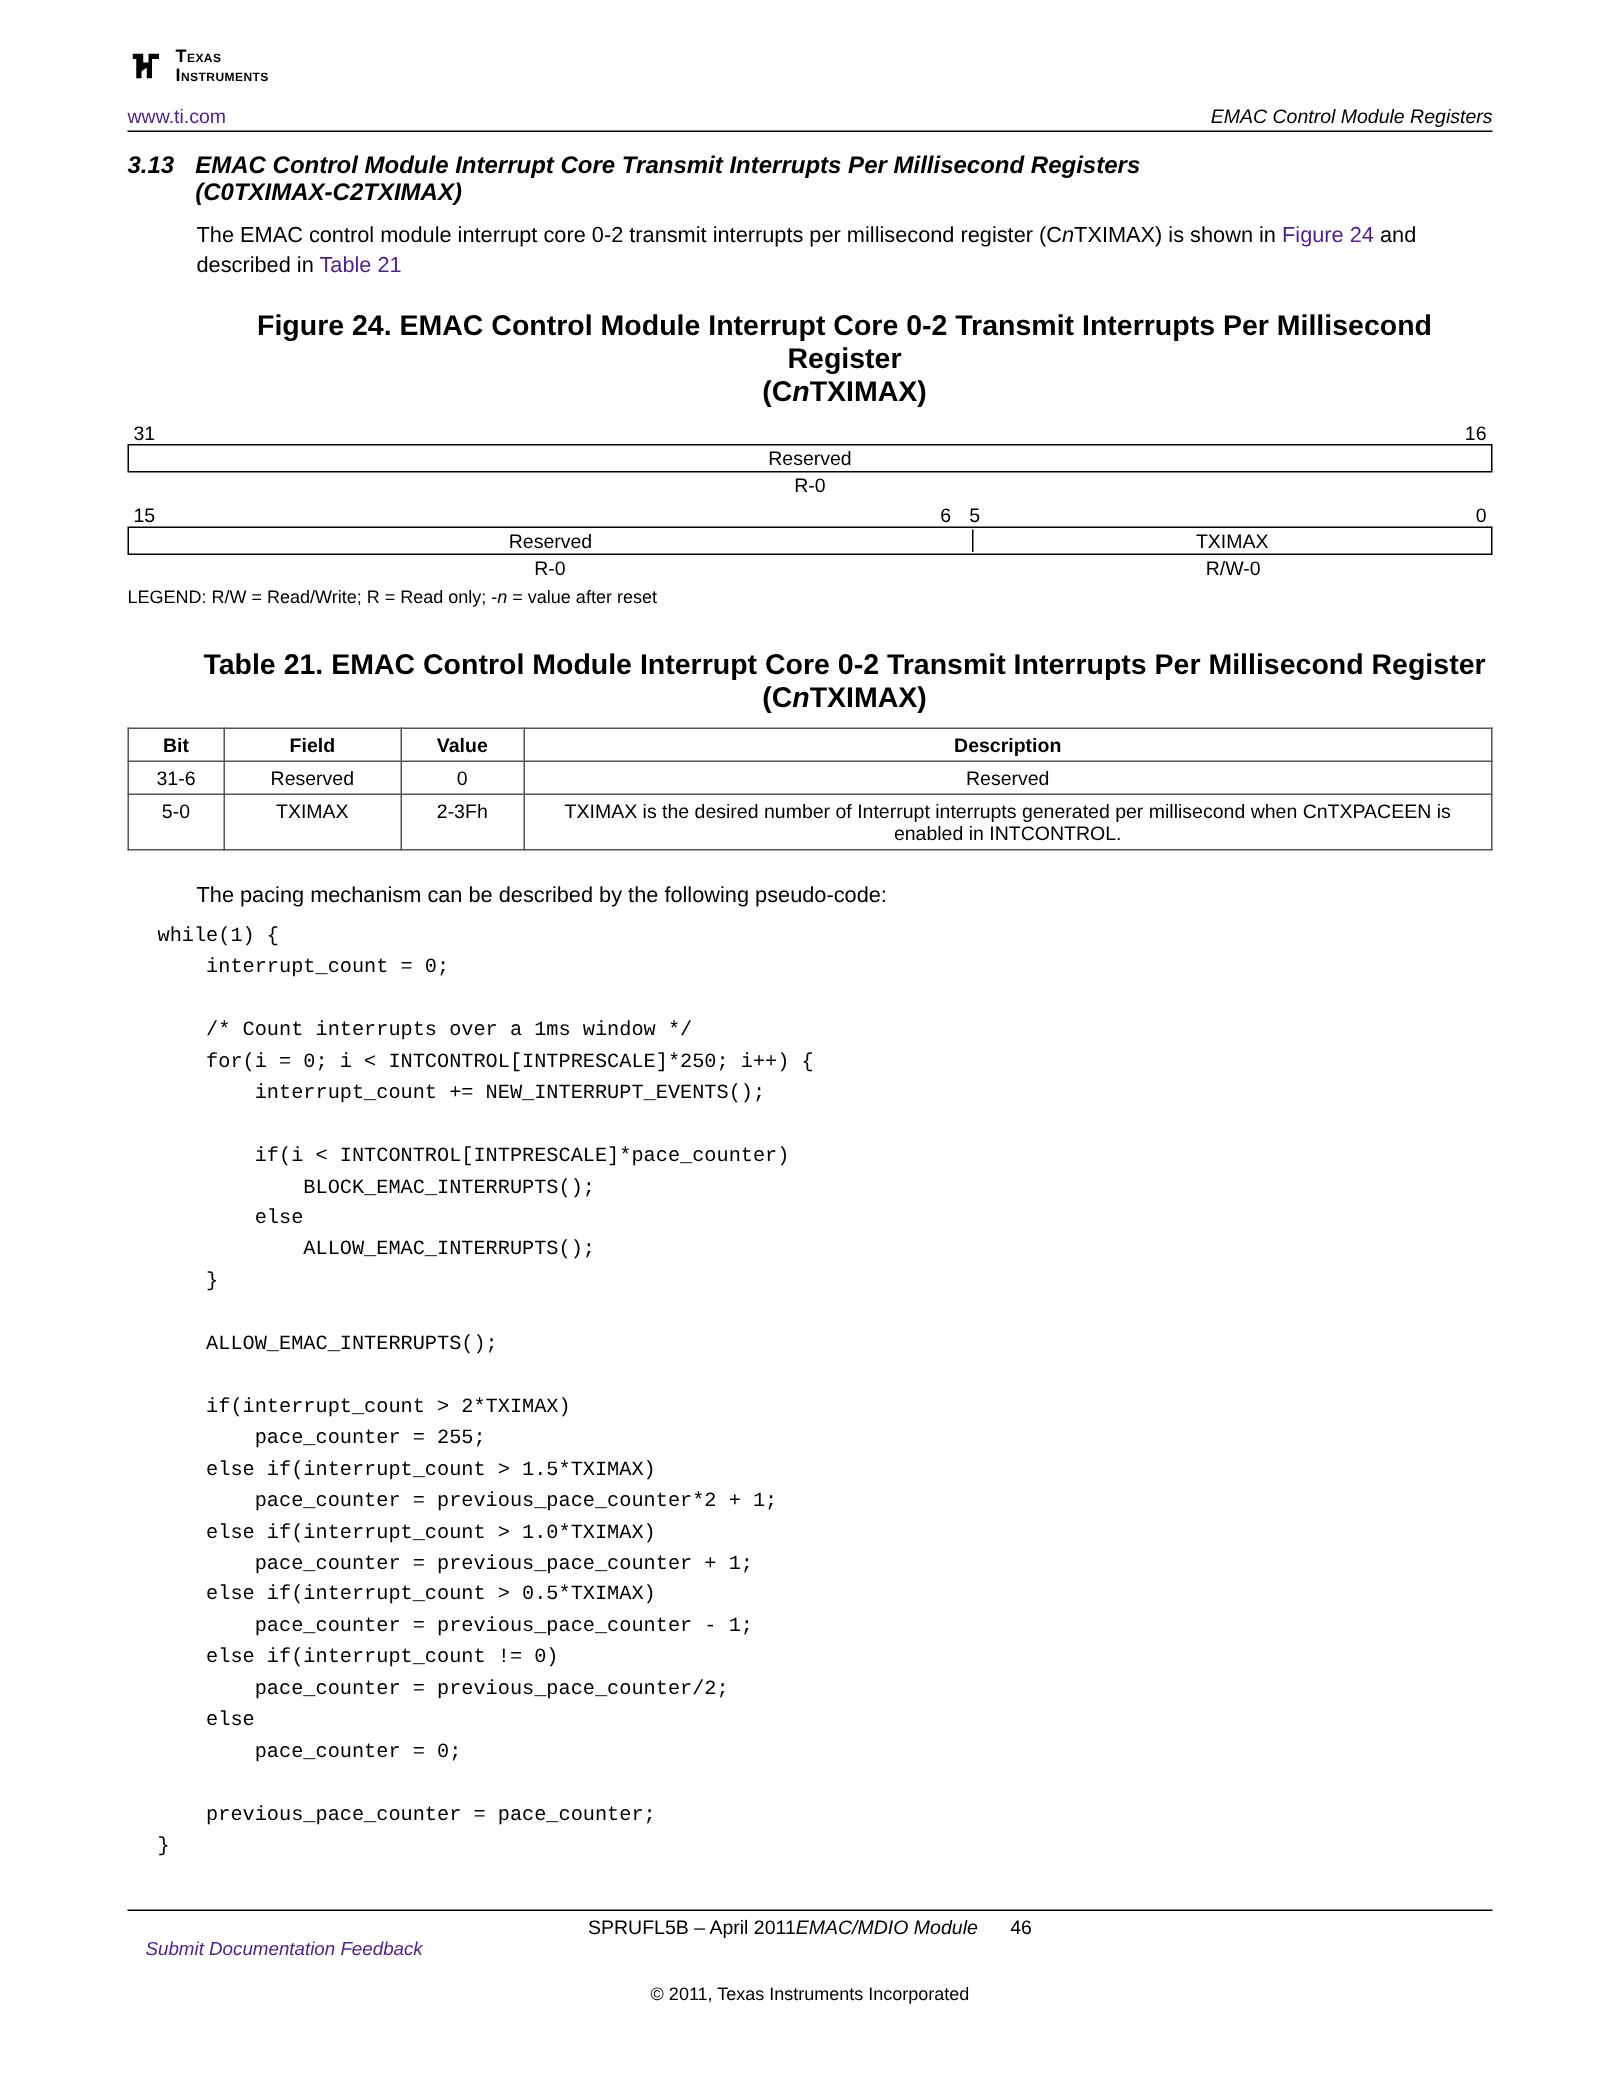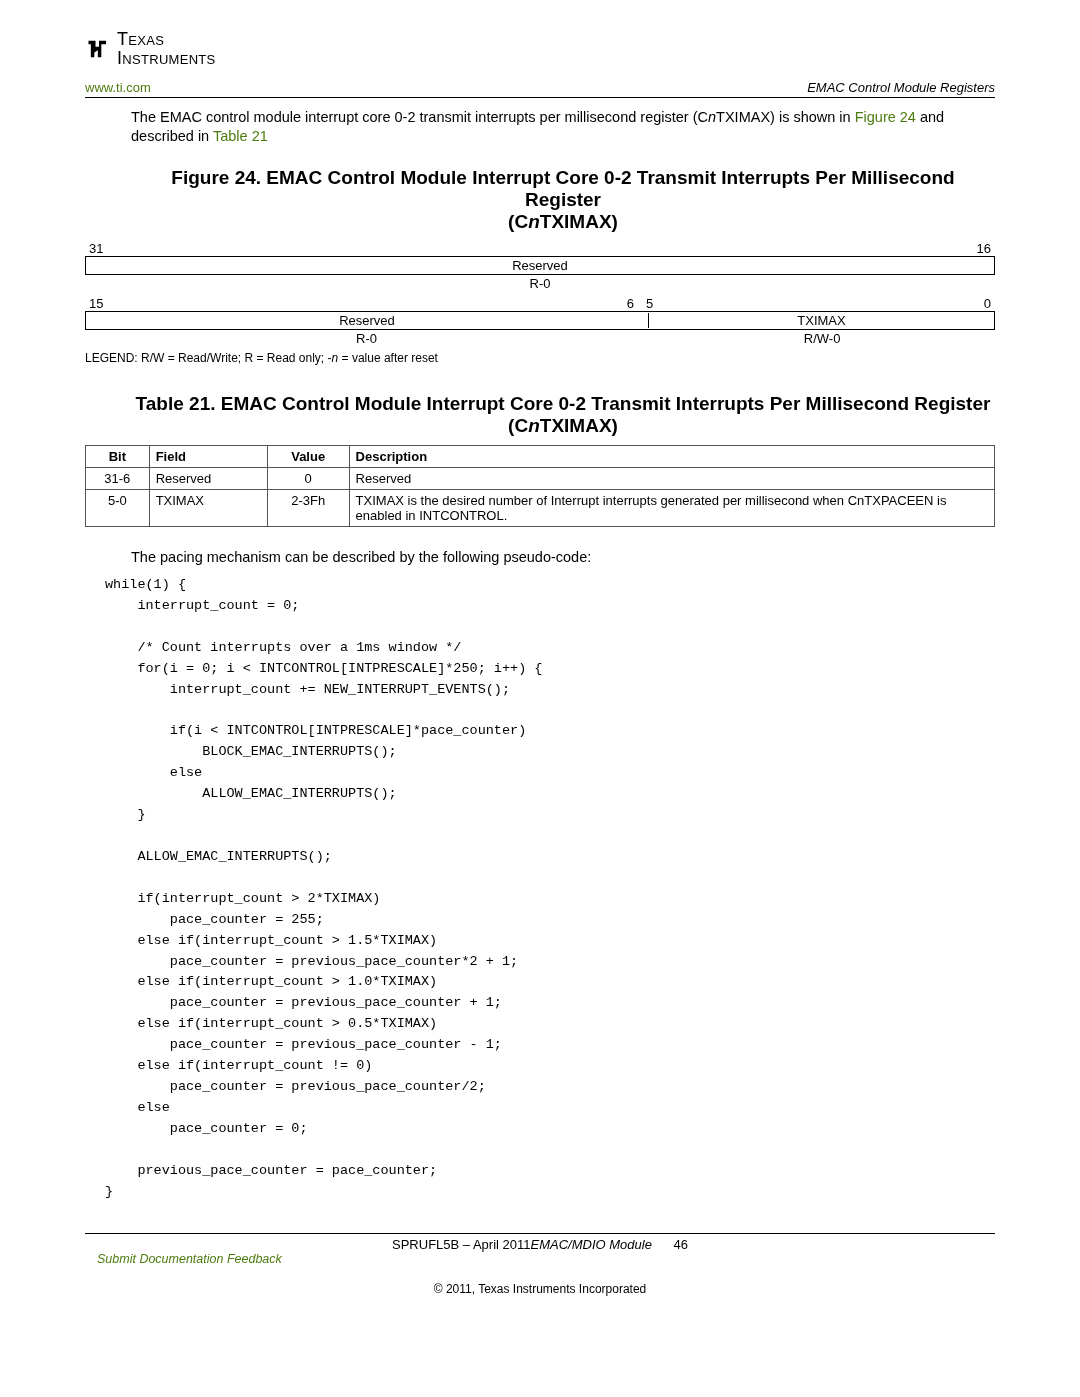--- a/index.html
+++ b/index.html
@@ -14,30 +14,30 @@
   .page {
     padding: 30px 85px 30px 85px;
   }
   .logo-row {
     display: flex;
     align-items: center;
     gap: 4px;
     margin-bottom: 12px;
   }
   .logo-svg { width: 28px; height: 28px; }
-  .logo-text { font-weight: normal; font-size: 18px; line-height: 1.05; font-variant: small-caps; letter-spacing: 0.3px; }
+  .logo-text { font-weight: bold; font-size: 12px; line-height: 1.05; font-variant: small-caps; letter-spacing: 0.3px; }
   .header-row {
     display: flex;
     justify-content: space-between;
     border-bottom: 1.5px solid #000;
     padding-bottom: 2px;
     font-size: 13px;
   }
   .header-right { font-style: italic; }
-  .link { color: #4d7c0f; text-decoration: none; }
+  .link { color: #4c1d95; text-decoration: none; }
   .section-head {
     font-weight: bold;
     font-style: italic;
     font-size: 16px;
     margin-top: 14px;
     display: flex;
     gap: 14px;
   }
   .section-num { flex: 0 0 auto; }
   .body-indent { margin-left: 46px; }
@@ -85,21 +85,21 @@
   .legend .italic { font-style: italic; }
   table.field-table {
     border-collapse: collapse;
     width: 100%;
     margin-top: 8px;
     font-size: 13px;
   }
   table.field-table th, table.field-table td {
     border: 1px solid #555;
     padding: 3px 6px;
-    text-align: left;
+    text-align: center;
     vertical-align: top;
   }
   table.field-table th { font-weight: bold; }
   table.field-table td.center, table.field-table th.center { text-align: center; }
   .pseudo-intro { margin-top: 22px; font-size: 14.5px; }
   pre.code {
     font-family: "Courier New", monospace;
     font-size: 13.5px;
     line-height: 1.55;
     margin: 10px 0 0 20px;
@@ -130,20 +130,27 @@
       <span>Texas</span><br>
       <span>Instruments</span>
     </div>
   </div>
 
   <div class="header-row">
     <a class="link" href="#">www.ti.com</a>
     <span class="header-right">EMAC Control Module Registers</span>
   </div>
 
+  <div class="section-head">
+    <span class="section-num">3.13</span>
+    <span>
+      <span>EMAC Control Module Interrupt Core Transmit Interrupts Per Millisecond Registers</span><br>
+      <span>(C0TXIMAX-C2TXIMAX)</span>
+    </span>
+  </div>
 
   <div class="body-indent">
     <div class="para">
       <span>The EMAC control module interrupt core 0-2 transmit interrupts per millisecond register (C</span><span style="font-style:italic">n</span><span>TXIMAX) is shown in </span><a href="#" class="link">Figure 24</a><span> and described in </span><a href="#" class="link">Table 21</a>
     </div>
 
     <div class="fig-caption">
       <span>Figure 24. EMAC Control Module Interrupt Core 0-2 Transmit Interrupts Per Millisecond Register</span><br>
       <span>(C</span><span class="italic">n</span><span>TXIMAX)</span>
     </div>

